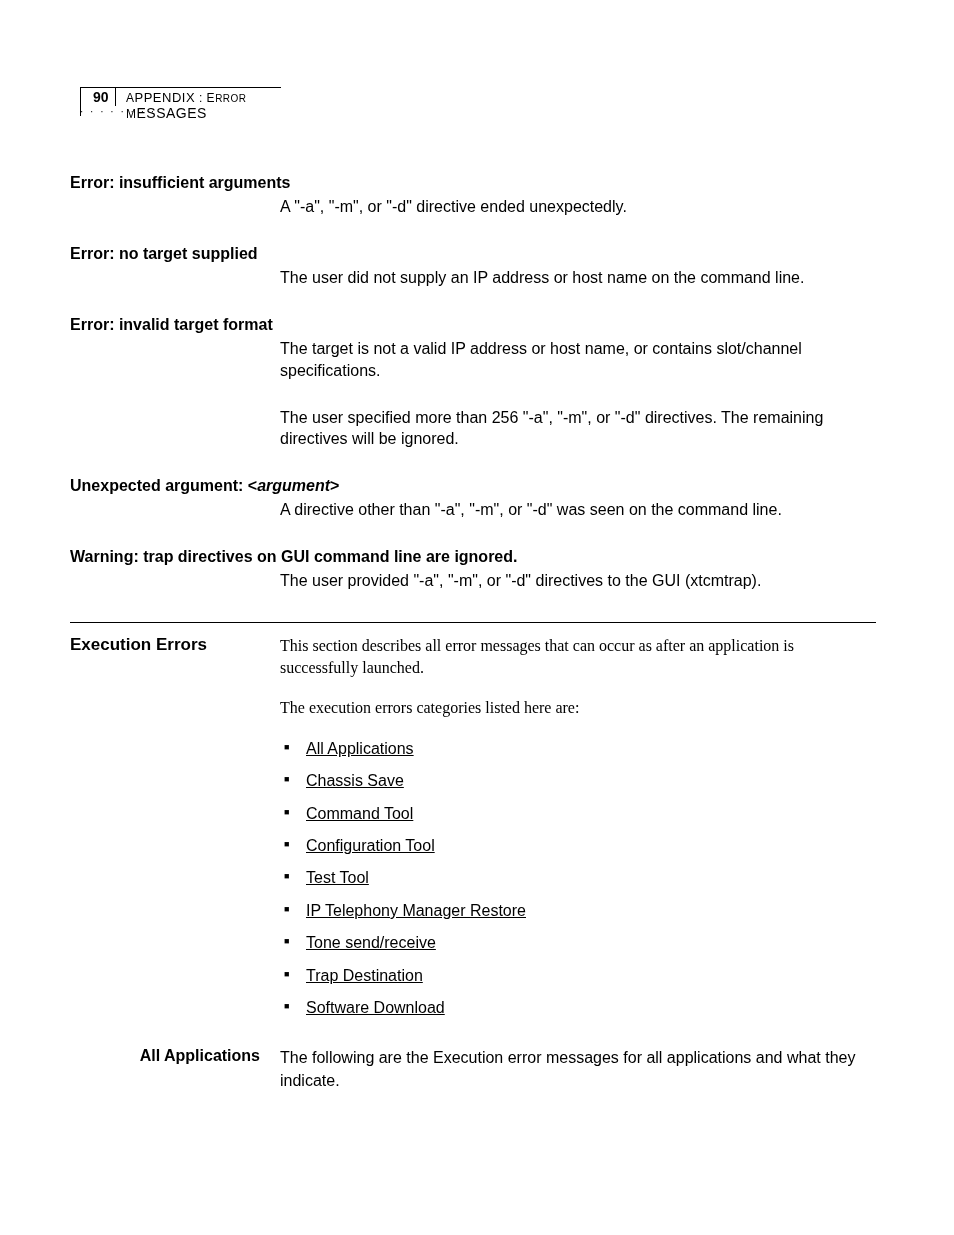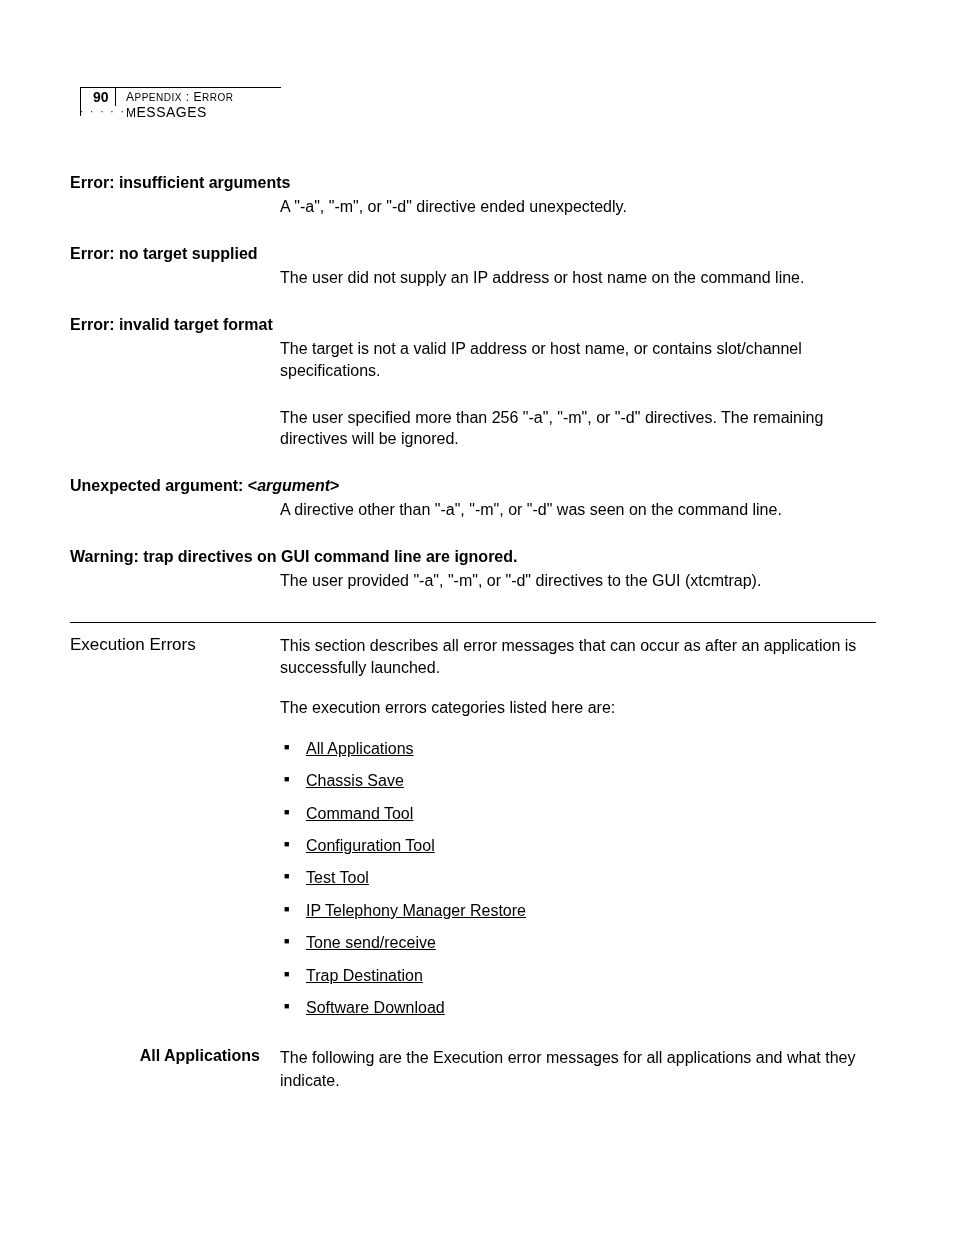--- a/index.html
+++ b/index.html
@@ -84,32 +84,33 @@
     border: none;
     border-top: 1px solid #000;
     margin: 30px 0 12px 0;
   }
   .section-row {
     display: flex;
     align-items: flex-start;
     margin-bottom: 18px;
   }
   .section-heading {
-    font-weight: normal;
+    font-weight: bold;
     font-size: 17px;
     width: 210px;
     flex-shrink: 0;
   }
   .section-body {
     font-size: 16px;
     line-height: 1.4;
     flex: 1;
   }
   .section-body p {
     margin: 0 0 18px 0;
+    font-family: Liberation Serif, serif;
   }
   .bullet-list {
     list-style: none;
     padding: 0;
     margin: 10px 0 0 0;
   }
   .bullet-list li {
     position: relative;
     padding-left: 26px;
     margin-bottom: 10px;
@@ -151,21 +152,21 @@
 <body>
 
 <div class="page">
 
   <div class="header">
     <div class="header-inner">
       <div class="page-number-box">
         <span class="page-number">90</span>
       </div>
       <div class="header-title">
-        <span>A</span><span style="font-size:10px">PPENDIX</span><span> : </span><span>E</span><span style="font-size:10px">RROR</span><span> M</span><span style="font-size:14px">ESSAGES</span>
+        <span>A</span><span style="font-size:13px">PPENDIX</span><span> : </span><span>E</span><span style="font-size:10px">RROR</span><span> M</span><span style="font-size:14px">ESSAGES</span>
       </div>
       <div class="dots">· · · · · · · ·</div>
     </div>
   </div>
 
   <div class="content">
 
     <div class="entry">
       <div class="entry-title">Error: insufficient arguments</div>
       <div class="entry-desc">A "-a", "-m", or "-d" directive ended unexpectedly.</div>

